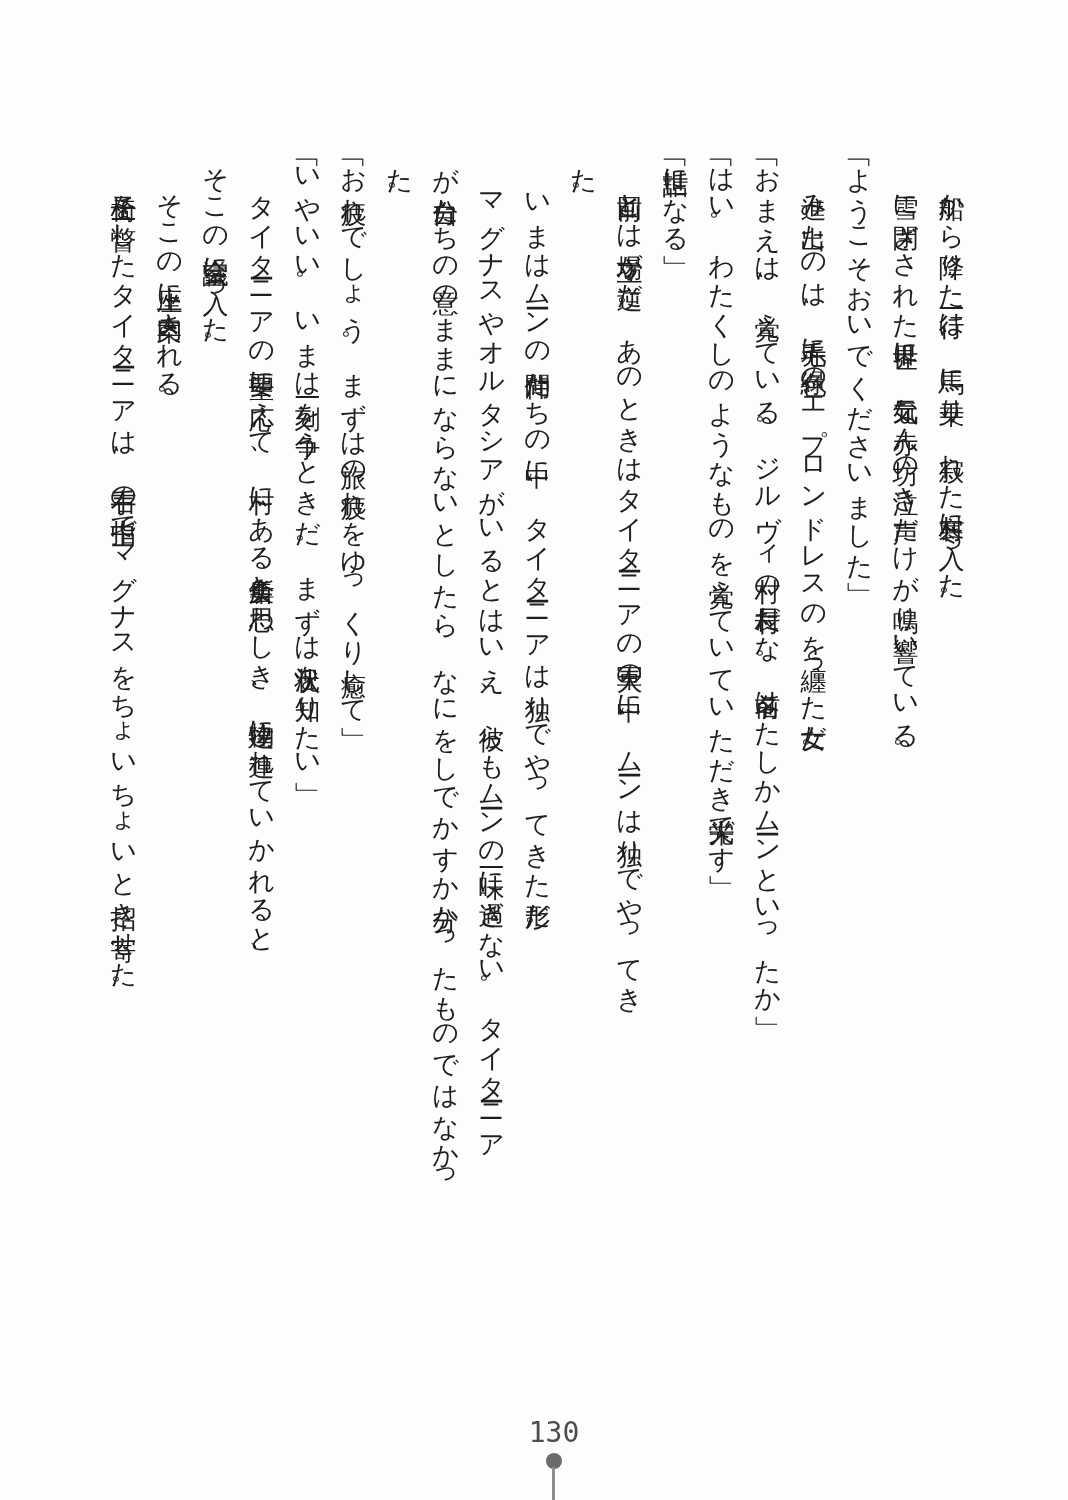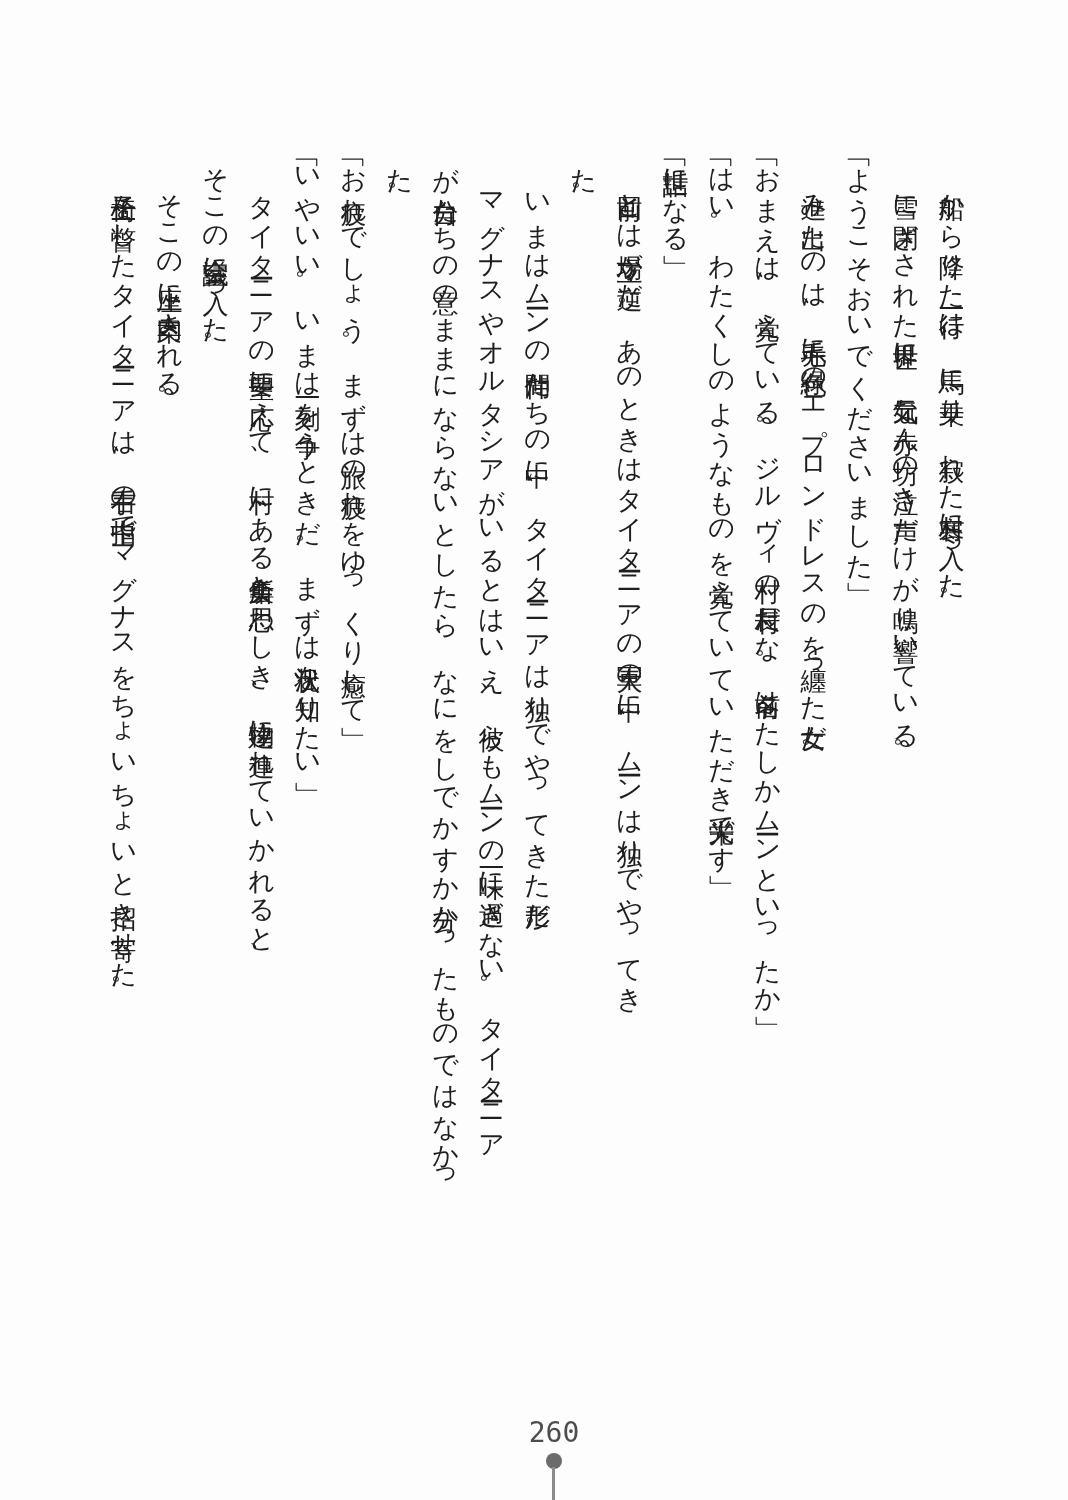--- a/index.html
+++ b/index.html
@@ -82,19 +82,19 @@
       <p class="col indent">マグナスやオルタシアがいるとはいえ、彼らもムーンの一味に過ぎない。タイターニア</p>
       <p class="col">が自分たちの意のままにならないとしたら、なにをしでかすか分かったものではなかった。</p>
       <p class="col">「お疲れでしょう。まずは旅の疲れをゆっくり癒して」</p>
       <p class="col">「いやいい。いまは一刻を争うときだ。まずは状況を知りたい」</p>
       <p class="col indent">タイターニアの要望に応えて、村にある集会所と思わしき、建物に連れていかれると、</p>
       <p class="col">そこの会議室に入った。</p>
       <p class="col indent">そこの上座に案内される。</p>
       <p class="col indent">椅子を一瞥したタイターニアは、右手の中指でマグナスをちょいちょいと招き寄せた。</p>
     </div>
 
-  <div class="page-number">260</div>
+  <div class="page-number">130</div>
 
   <div class="marker-dot"></div>
 
   <div class="marker-line"></div>
 
 </div>
 
 </body></html>

